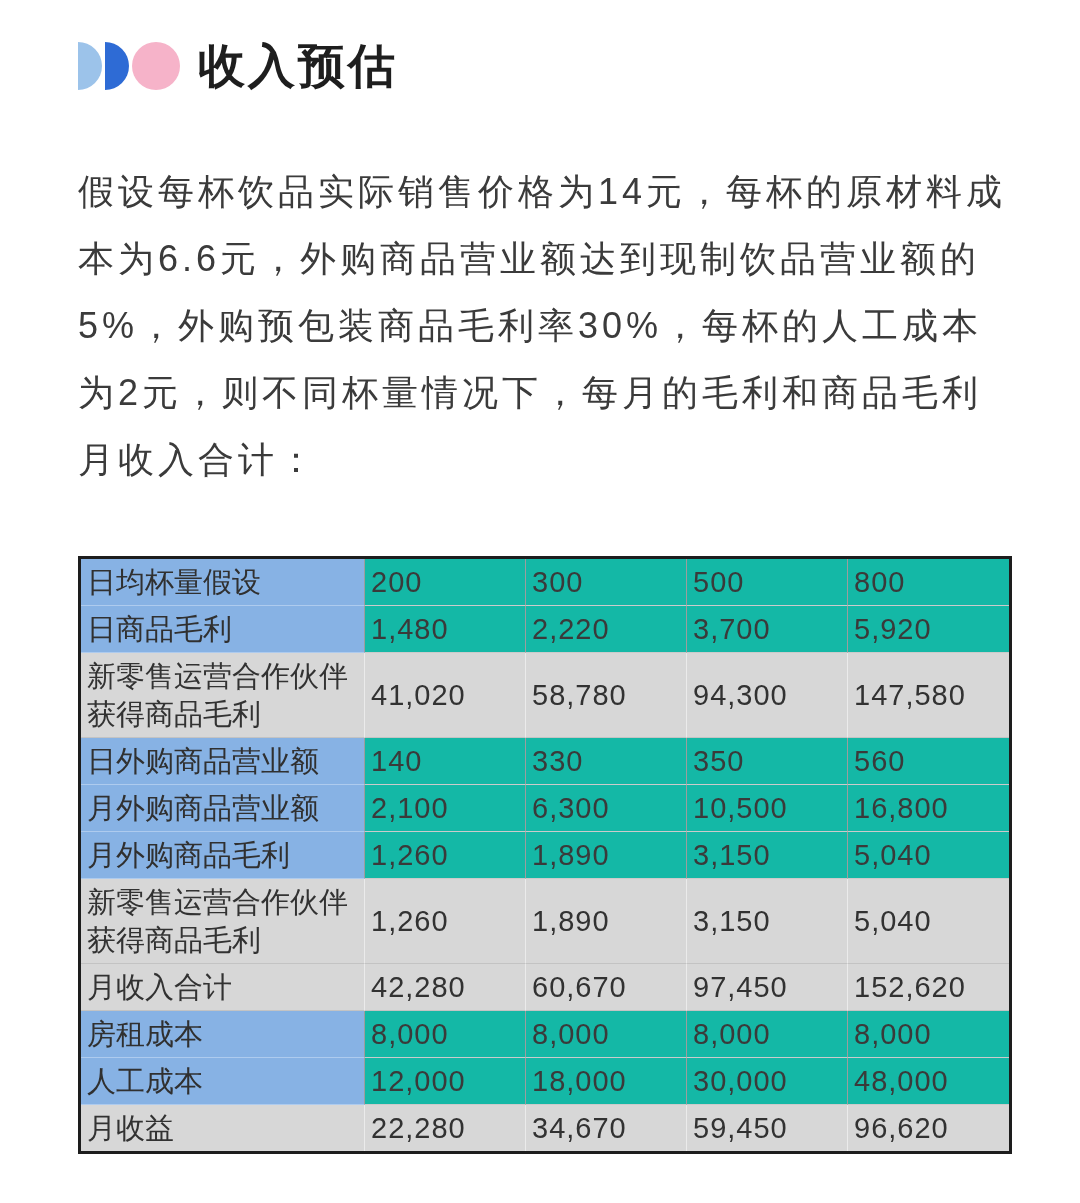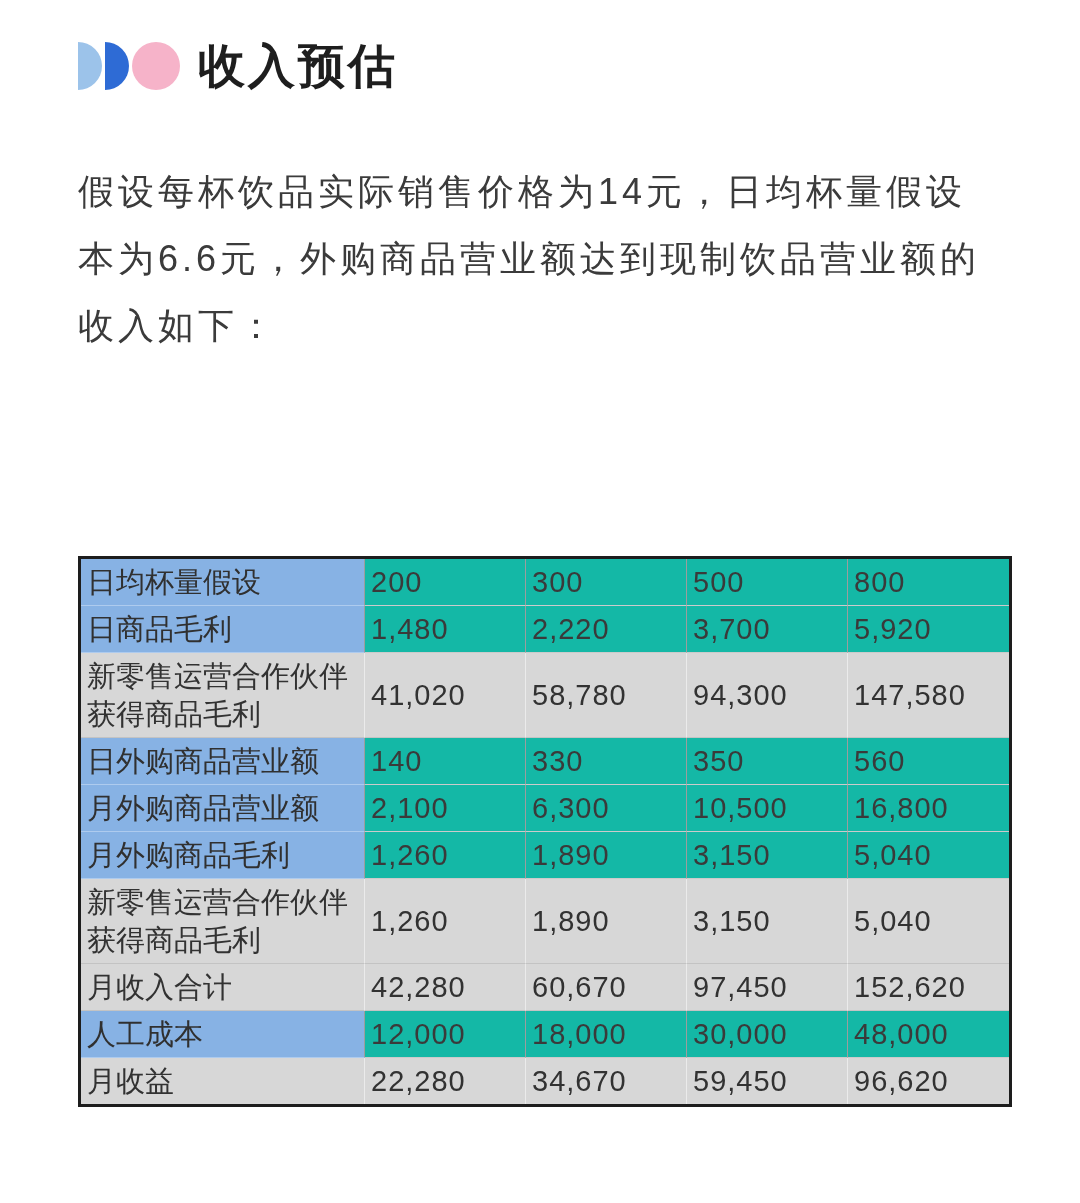--- a/index.html
+++ b/index.html
@@ -83,23 +83,25 @@
   <div class="header">
     <div class="shape-row">
       <span class="half-circle shape" style="background: rgb(156, 195, 234);"></span>
       <span class="half-circle shape" style="background: rgb(46, 107, 213);"></span>
       <span class="circle shape" style="background: rgb(246, 179, 201);"></span>
     </div>
     <h1 class="title">收入预估</h1>
   </div>
 
   <div class="paragraph">
-    <div>假设每杯饮品实际销售价格为14元，日均杯量假设</div>
+    <div>假设每杯饮品实际销售价格为14元，每杯的原材料成</div>
     <div>本为6.6元，外购商品营业额达到现制饮品营业额的</div>
-    <div>收入如下：</div>
+    <div>5%，外购预包装商品毛利率30%，每杯的人工成本</div>
+    <div>为2元，则不同杯量情况下，每月的毛利和商品毛利</div>
+    <div>月收入合计：</div>
   </div>
 
   <div class="table-wrap">
     <table class="revenue">
       <colgroup>
         <col class="c-label">
         <col class="c-val">
           <col class="c-val">
           <col class="c-val">
           <col class="c-val">
@@ -155,20 +157,27 @@
             <td class="value-cell">5,040</td>
           </tr>
           <tr class="row-gray">
             <td class="label-cell">月收入合计</td>
             <td class="value-cell">42,280</td>
             <td class="value-cell">60,670</td>
             <td class="value-cell">97,450</td>
             <td class="value-cell">152,620</td>
           </tr>
           <tr class="row-blue">
+            <td class="label-cell">房租成本</td>
+            <td class="value-cell">8,000</td>
+            <td class="value-cell">8,000</td>
+            <td class="value-cell">8,000</td>
+            <td class="value-cell">8,000</td>
+          </tr>
+          <tr class="row-blue">
             <td class="label-cell">人工成本</td>
             <td class="value-cell">12,000</td>
             <td class="value-cell">18,000</td>
             <td class="value-cell">30,000</td>
             <td class="value-cell">48,000</td>
           </tr>
           <tr class="row-gray">
             <td class="label-cell">月收益</td>
             <td class="value-cell">22,280</td>
             <td class="value-cell">34,670</td>

